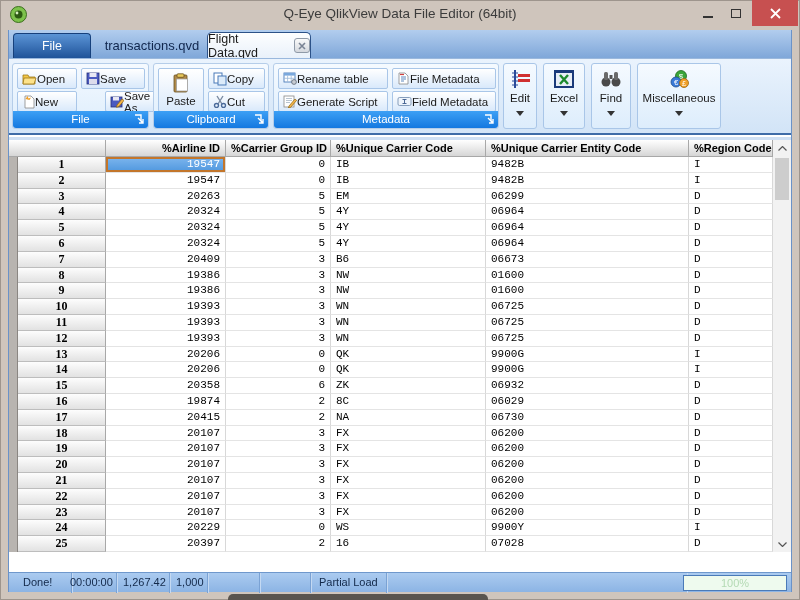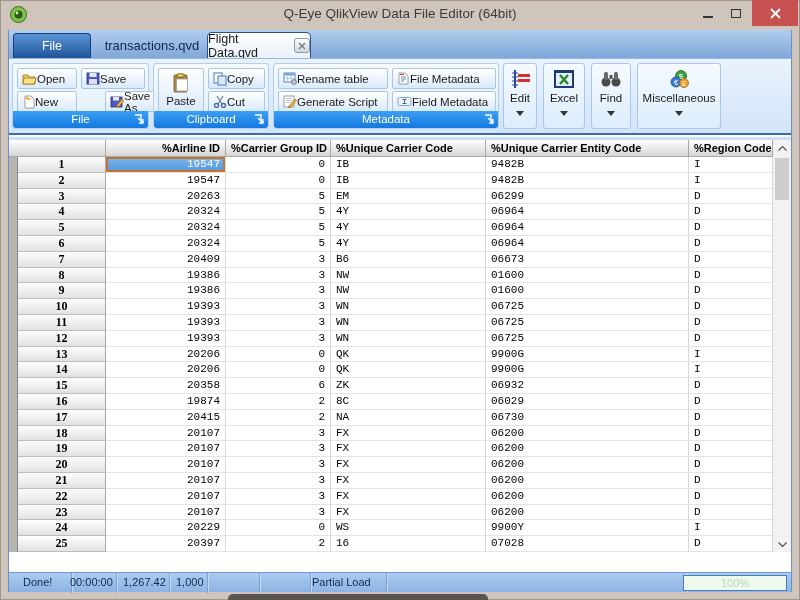--- a/index.html
+++ b/index.html
@@ -127,21 +127,21 @@
                background:linear-gradient(#abcbf0,#8cb4e4); border-top:1px solid #6f98cc;
                font-size:11px; color:#13294a; }
   .scell { position:absolute; top:0; height:20px; line-height:19px; padding-left:6px;
            border-right:1px solid #7aa2d4; box-shadow:1px 0 0 #c4d9f2; white-space:nowrap; overflow:hidden; }
   #sc0 { left:8px;   width:55px; }
   #sc1 { left:55px;  width:53px; }
   #sc2 { left:108px; width:53px; }
   #sc3 { left:161px; width:38px; }
   #sc4 { left:199px; width:52px; }
   #sc5 { left:251px; width:51px; }
-  #sc6 { left:302px; width:76px; padding-left:1px; }
+  #sc6 { left:302px; width:76px; padding-left:8px; }
   #sc7 { left:378px; width:300px; }
   #progress { position:absolute; right:4px; top:2px; width:104px; height:16px;
               background:#eefaee; border:1px solid #4a7ab8; text-align:center;
               line-height:15px; font-size:11px; color:#b4dab4;margin-left:8px; }
 
   
   #blob { position:absolute; left:228px; top:594px; width:260px; height:6px;
           background:#59544e; border-radius:5px 5px 0 0; }
 
   svg { display:block; }

